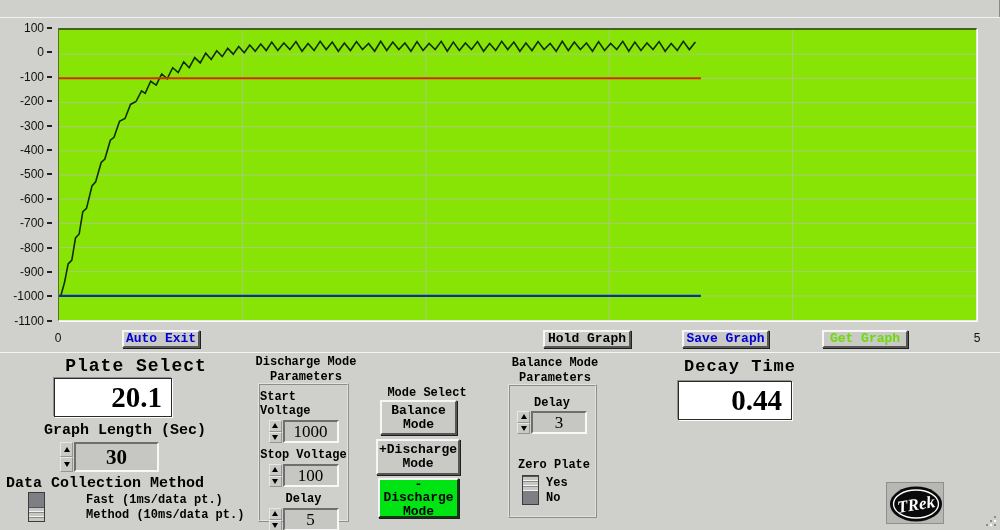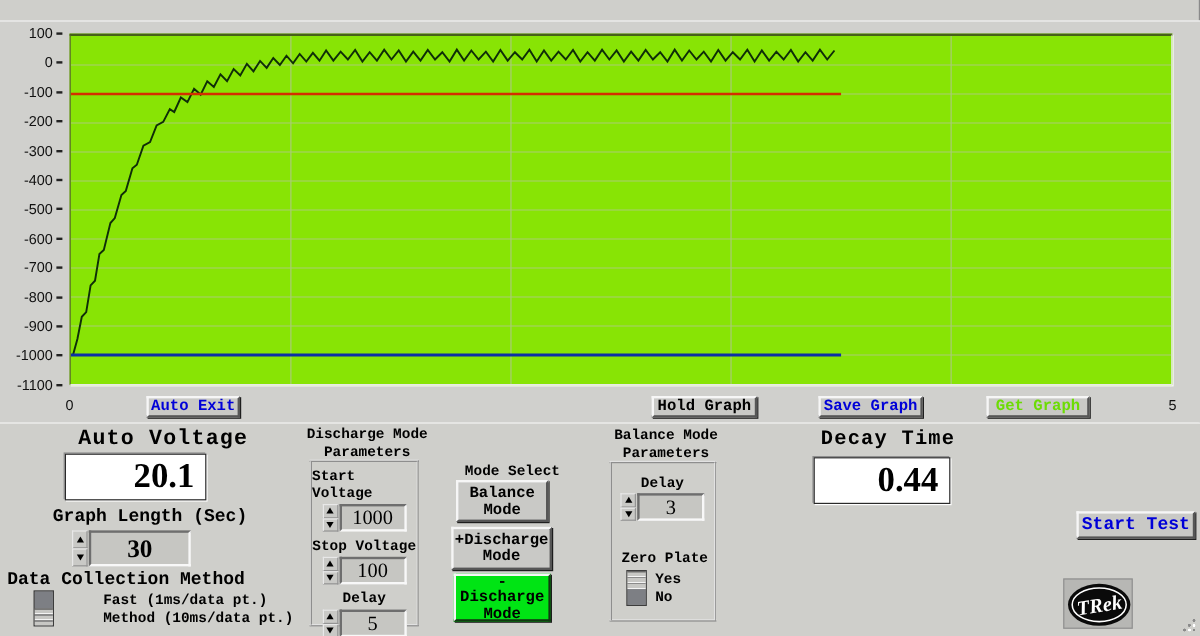--- a/index.html
+++ b/index.html
@@ -242,21 +242,21 @@
     <div class="xtick" id="x-tick-max">5</div>
 
     <div class="btn3d" id="auto-scale">Auto Exit</div>
     <div class="btn3d" id="hold-graph">Hold Graph</div>
     <div class="btn3d" id="save-graph">Save Graph</div>
     <div class="btn3d" id="get-graph">Get Graph</div>
   </div>
 
   <div id="control-panel">
 
-    <div class="mono-label" id="pv-title">Auto Voltage</div>
+    <div class="mono-label" id="pv-title">Plate Select</div>
     <div class="white-display" id="pv-display">20.1</div>
 
     <div class="mono-label" id="gl-label">Graph Length (Sec)</div>
     <div class="spinner" id="gl-spinner">
       <div class="spin-col">
         <div class="spin-btn">
             <span class="arrow-up"></span>
           </div>
         <div class="spin-btn">
             <span class="arrow-down"></span>
@@ -357,21 +357,20 @@
     <div class="toggle" id="zp-toggle">
       <div class="cell handle"></div>
       <div class="cell dark"></div>
     </div>
     <div class="mono-label" id="zp-yes">Yes</div>
     <div class="mono-label" id="zp-no">No</div>
 
     <div class="mono-label" id="decay-title">Decay Time</div>
     <div class="white-display" id="decay-display">0.44</div>
 
-    <div class="btn3d" id="start-test">Start Test</div>
 
     <div id="trek-logo">
       <svg viewBox="0 0 58 42" width="58" height="42">
         <ellipse cx="29" cy="21" rx="26" ry="17.5" fill="#0a0a0a"></ellipse>
         <ellipse cx="29" cy="21" rx="22.5" ry="14" fill="none" stroke="#ffffff" stroke-width="1.3"></ellipse>
         <text id="trek-logo-text" x="29" y="27" text-anchor="middle" font-family="Liberation Serif, serif" font-style="italic" font-weight="bold" font-size="17" fill="#ffffff" transform="rotate(-9 29 21)">TRek</text>
       </svg>
     </div>
 
     <div id="resize-grip"></div>

